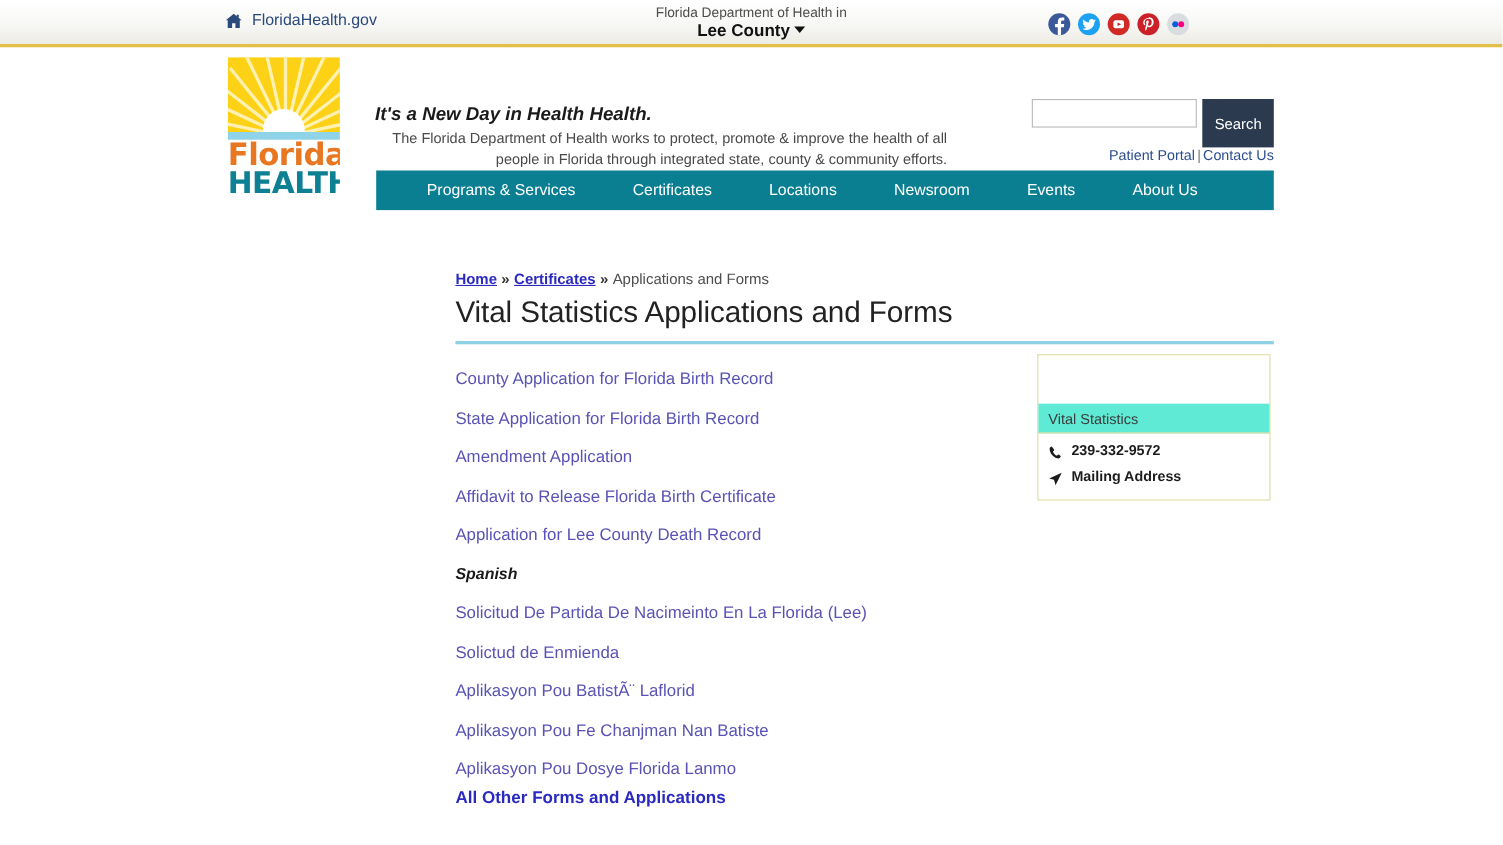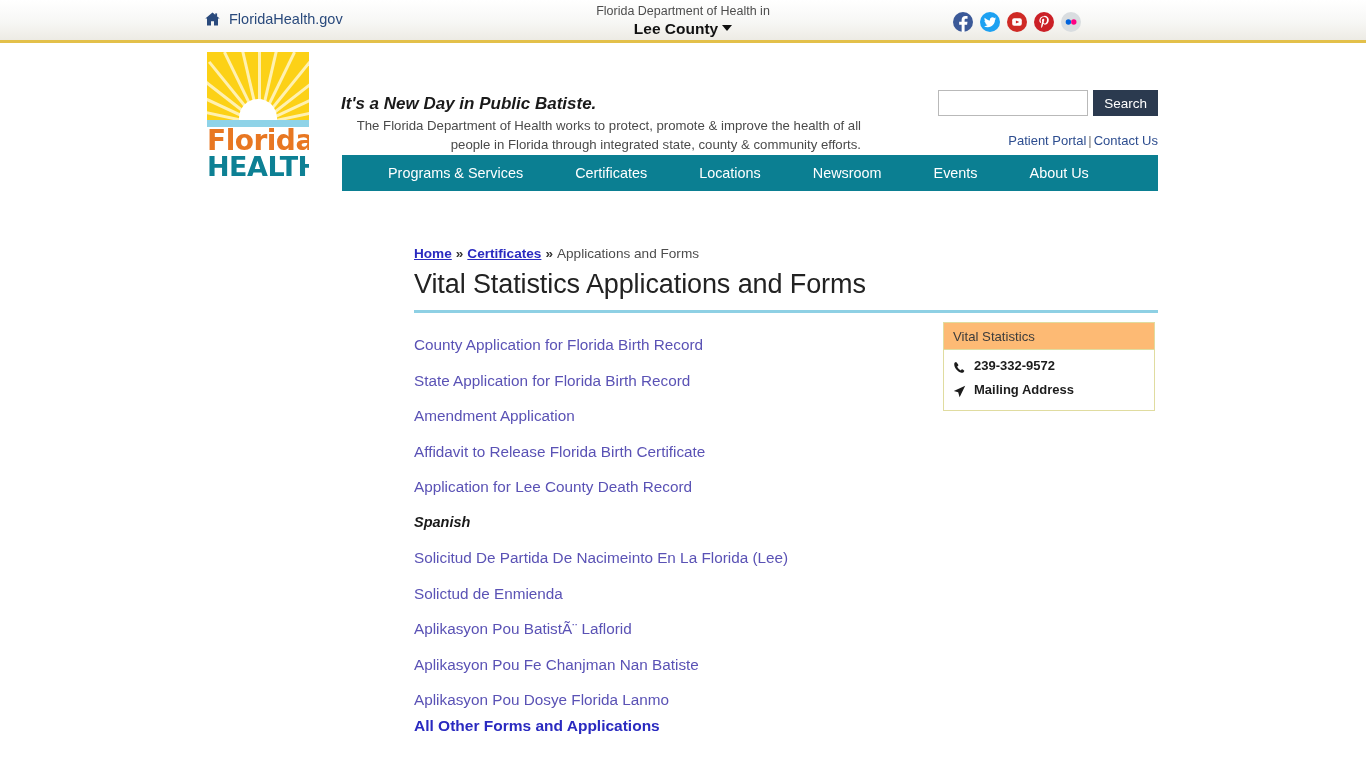--- a/index.html
+++ b/index.html
@@ -166,21 +166,21 @@
     width: 150px; height: 26px;
     border: 1px solid #b9b9b9;
     background: #fff;
     font-size: 13px;
     padding: 0 5px;
     font-family: "Liberation Sans", sans-serif;
     outline: none;
   }
   .searchbox button {
     margin-left: 5px;
-    height: 26px;
+    height: 44px;
     padding: 0 11px;
     border: 0;
     background: #2b3a4f;
     color: #fff;
     font-size: 13.5px;
     cursor: pointer;
     font-family: "Liberation Sans", sans-serif;
   }
   .util-links {
     position: absolute;
@@ -277,25 +277,26 @@
 
   
   .side-card {
     position: absolute;
     left: 943px; top: 131px;
     width: 212px;
     border: 1px solid #e0dca0;
     background: #ffffff;
   }
   .side-card-head {
-    background: #fdba74;
+    background: #5eead4;
     border-bottom: 1px solid #e0dca0;
     font-size: 13.2px;
     color: #3c3c3c;
     padding: 6px 9px 5px 9px;
+    margin-top: 44px;
   }
   .side-card-body { padding: 8px 9px 12px 9px; }
   .sc-row {
     display: flex;
     align-items: flex-end;
     gap: 7px;
   }
   .sc-ico {
     width: 14px;
     flex: 0 0 14px;
@@ -398,21 +399,21 @@
       <span class="disc"></span>
     </div>
     <div class="logo-sky"></div>
     <div class="logo-florida">Florida</div>
     <div class="logo-health">HEALTH</div>
     <div class="logo-rule"></div>
 
   </div>
 
   <div class="tagline">
-    <h2>It's a New Day in Public Batiste.</h2>
+    <h2>It's a New Day in Health Health.</h2>
     <p>The Florida Department of Health works to protect, promote &amp; improve the health of all people in Florida through integrated state, county &amp; community efforts.</p>
   </div>
 
   <div class="searchbox">
     <input type="text" value="" placeholder="" style="">
     <button>Search</button>
   </div>
 
   <div class="util-links">
     <a href="#">Patient Portal</a><span class="sep">|</span><a href="#">Contact Us</a>

